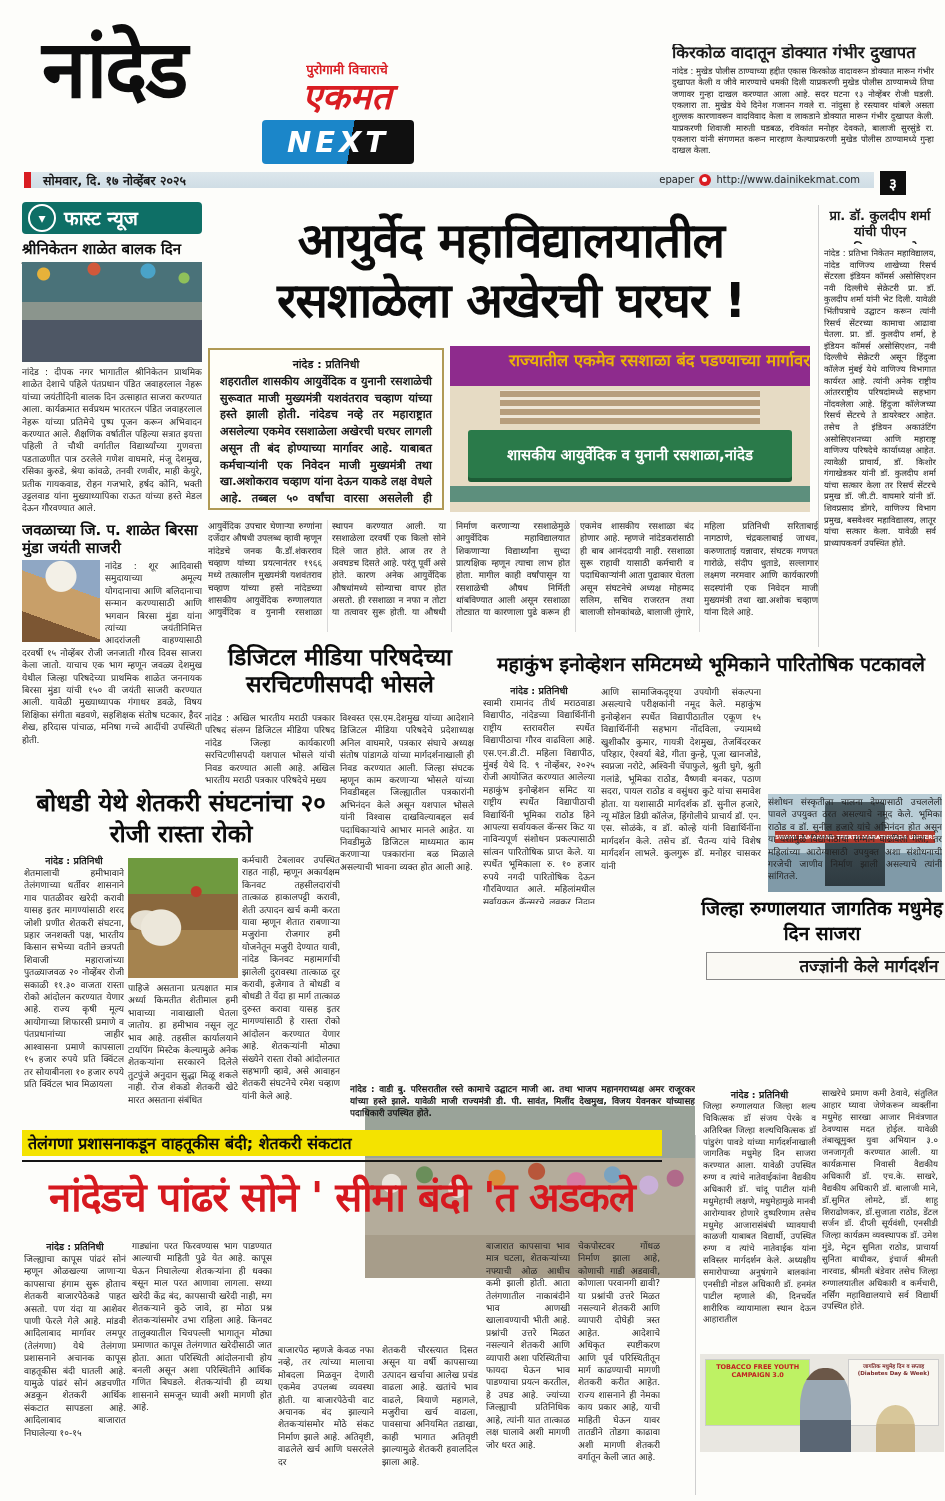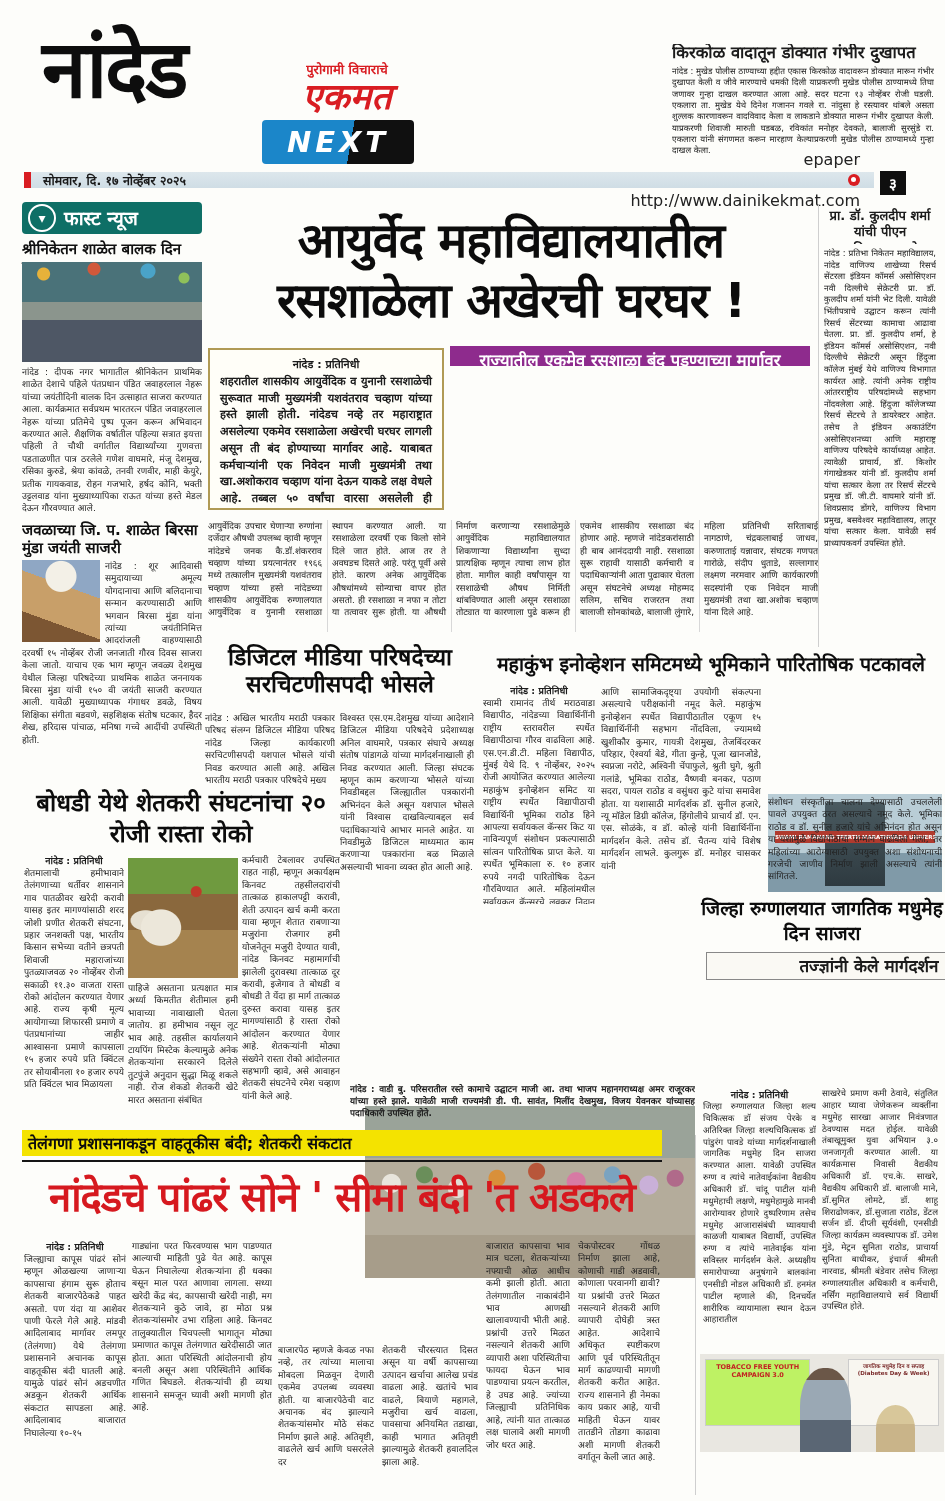--- a/index.html
+++ b/index.html
@@ -23,21 +23,21 @@
   .next-logo span{color:#fff;font-weight:800;font-style:italic;font-size:29px;letter-spacing:4px;}
 
   
   .topnews-h{font-size:16.5px;font-weight:800;line-height:1.15;}
   .topnews-b{font-size:8.4px;line-height:1.35;margin-top:3px;}
 
   
   .datebar{background:linear-gradient(180deg,#dde7ec,var(--date-bar-bg));display:flex;align-items:center;}
   .datebar .accent{width:7px;height:100%;background:var(--brand-red);}
   .datebar .d{font-size:12.5px;font-weight:bold;margin-left:12px;color:#1a1a1a;}
-  .datebar .right{margin-left:auto;display:flex;align-items:flex-end;gap:5px;margin-right:14px;font-size:16px;color:#222;flex-direction:column;}
+  .datebar .right{margin-left:auto;display:flex;align-items:flex-start;gap:5px;margin-right:14px;font-size:10px;color:#222;}
   .ekmat-dot{width:12px;height:12px;border-radius:50%;background:var(--brand-red);display:inline-block;position:relative;}
   .ekmat-dot::after{content:"";position:absolute;left:3px;top:3px;width:5px;height:5px;border-radius:50%;background:#fff;}
   .pagenum{background:#0f0f0f;color:#fff;font-size:15px;font-weight:bold;display:flex;align-items:center;justify-content:center;}
 
   
   .fn-header{background:var(--teal);border-radius:4px;display:flex;align-items:center;color:#fff;}
   .fn-header .circ{width:24px;height:24px;border-radius:50%;border:2px solid #fff;margin:0 8px 0 6px;
       display:flex;align-items:center;justify-content:center;background:var(--teal);}
   .fn-header .circ::before{content:"▾";color:#fff;font-size:14px;line-height:1;}
   .fn-header .t{flex:1;font-size:19px;font-weight:800;padding-right:20px;}
@@ -163,20 +163,27 @@
 
   <h1 class="abs mainhead clip" style="left:205px;top:210px;width:612px;height:126px;">आयुर्वेद महाविद्यालयातील रसशाळेला अखेरची घरघर !</h1>
 
   <div class="abs introbox clip" style="left:208px;top:348px;width:212px;height:146px;">
     <div class="by">नांदेड : प्रतिनिधी</div>
     <p class="tx">शहरातील शासकीय आयुर्वेदिक व युनानी रसशाळेची सुरूवात माजी मुख्यमंत्री यशवंतराव चव्हाण यांच्या हस्ते झाली होती. नांदेडच नव्हे तर महाराष्ट्रात असलेल्या एकमेव रसशाळेला अखेरची घरघर लागली असून ती बंद होण्याच्या मार्गावर आहे. याबाबत कर्मचाऱ्यांनी एक निवेदन माजी मुख्यमंत्री तथा खा.अशोकराव चव्हाण यांना देऊन याकडे लक्ष वेधले आहे. तब्बल ५० वर्षांचा वारसा असलेली ही आयुर्वेदिक रसशाळा बंद होते की सुरू राहते याकडे नांदेडकरांचे लक्ष लागले आहे.</p>
   </div>
 
   <div class="abs clip" style="left:450px;top:346px;width:360px;height:166px;">
     <div class="purpbanner">राज्यातील एकमेव रसशाळा बंद पडण्याच्या मार्गावर</div>
+    <div class="ph ph-building" style="width:100%;height:136px;">
+      <div class="bricks"></div>
+      <div class="sign">
+        <span>शासकीय आयुर्वेदिक व युनानी रसशाळा,नांदेड</span>
+      </div>
+      <div class="ledge"></div>
+    </div>
   </div>
 
   <div class="abs cols5 clip" style="left:208px;top:520px;width:610px;height:112px;">आयुर्वेदिक उपचार घेणाऱ्या रुग्णांना दर्जेदार औषधी उपलब्ध व्हावी म्हणून नांदेडचे जनक कै.डॉ.शंकरराव चव्हाण यांच्या प्रयत्नानंतर १९६६ मध्ये तत्कालीन मुख्यमंत्री यशवंतराव चव्हाण यांच्या हस्ते नांदेडच्या शासकीय आयुर्वेदिक रुग्णालयात आयुर्वेदिक व युनानी रसशाळा स्थापन करण्यात आली. या रसशाळेला दरवर्षी एक किलो सोने दिले जात होते. आज तर ते अवघडच दिसते आहे. परंतू पूर्वी असे होते. कारण अनेक आयुर्वेदिक औषधांमध्ये सोन्याचा वापर होत असतो. ही रसशाळा न नफा न तोटा या तत्वावर सुरू होती. या औषधी निर्माण करणाऱ्या रसशाळेमुळे आयुर्वेदिक महाविद्यालयात शिकणाऱ्या विद्यार्थ्यांना सुध्दा प्रात्यक्षिक म्हणून त्याचा लाभ होत होता. मागील काही वर्षांपासून या रसशाळेची औषध निर्मिती थांबविण्यात आली असून रसशाळा तोट्यात या कारणाला पुढे करून ही एकमेव शासकीय रसशाळा बंद होणार आहे. म्हणजे नांदेडकरांसाठी ही बाब आनंददायी नाही. रसशाळा सुरू राहावी यासाठी कर्मचारी व पदाधिकाऱ्यांनी आता पुढाकार घेतला असून संघटनेचे अध्यक्ष मोहम्मद सलिम, सचिव राजरतन तथा बालाजी सोनकांबळे, बालाजी लुंगारे, महिला प्रतिनिधी सरिताबाई नागठाणे, चंद्रकलाबाई जाधव, करुणाताई यन्नावार, संघटक गणपत गारोळे, संदीप धुताडे, सल्लागार लक्ष्मण नरमवार आणि कार्यकारणी सदस्यांनी एक निवेदन माजी मुख्यमंत्री तथा खा.अशोक चव्हाण यांना दिले आहे.</div>
 
   <div class="abs vrule" style="left:818px;top:205px;height:442px;"></div>
 
   <h3 class="abs rchead clip" style="left:824px;top:208px;width:112px;height:36px;">प्रा. डॉ. कुलदीप शर्मा यांची पीएन महाविद्यालयास भेट</h3>
   <p class="abs bodytxt jt clip" style="left:824px;top:248px;width:112px;height:398px;font-size:8.4px;">नांदेड : प्रतिभा निकेतन महाविद्यालय, नांदेड वाणिज्य शाखेच्या रिसर्च सेंटरला इंडियन कॉमर्स असोसिएशन नवी दिल्लीचे सेक्रेटरी प्रा. डॉ. कुलदीप शर्मा यांनी भेट दिली. यावेळी भिंतीपत्राचे उद्घाटन करून त्यांनी रिसर्च सेंटरच्या कामाचा आढावा घेतला. प्रा. डॉ. कुलदीप शर्मा, हे इंडियन कॉमर्स असोसिएशन, नवी दिल्लीचे सेक्रेटरी असून हिंदुजा कॉलेज मुंबई येथे वाणिज्य विभागात कार्यरत आहे. त्यांनी अनेक राष्ट्रीय आंतरराष्ट्रीय परिषदांमध्ये सहभाग नोंदवलेला आहे. हिंदुजा कॉलेजच्या रिसर्च सेंटरचे ते डायरेक्टर आहेत. तसेच ते इंडियन अकाउंटिंग असोसिएशनच्या आणि महाराष्ट्र वाणिज्य परिषदेचे कार्याध्यक्ष आहेत. त्यावेळी प्राचार्य, डॉ. किशोर गंगाखेडकर यांनी डॉ. कुलदीप शर्मा यांचा सत्कार केला तर रिसर्च सेंटरचे प्रमुख डॉ. जी.टी. वाघमारे यांनी डॉ. शिवप्रसाद डोंगरे, वाणिज्य विभाग प्रमुख, बसवेश्वर महाविद्यालय, लातूर यांचा सत्कार केला. यावेळी सर्व प्राध्यापकवर्ग उपस्थित होते.</p>
 
   <h2 class="abs midhead clip" style="left:205px;top:644px;width:270px;height:58px;">डिजिटल मीडिया परिषदेच्या सरचिटणीसपदी भोसले</h2>
@@ -238,14 +245,14 @@
   <p class="abs bodytxt jt clip" style="left:278px;top:1344px;width:96px;height:152px;">बाजारपेठ म्हणजे केवळ नफा नव्हे, तर त्यांच्या मालाचा मोबदला मिळवून देणारी एकमेव उपलब्ध व्यवस्था होती. या बाजारपेठेची वाट अचानक बंद झाल्याने शेतकऱ्यांसमोर मोठे संकट निर्माण झाले आहे. अतिवृष्टी, वाढलेले खर्च आणि घसरलेले दर</p>
   <p class="abs bodytxt jt clip" style="left:382px;top:1344px;width:96px;height:152px;">शेतकरी चौरस्त्यात दिसत असून या वर्षी कापसाच्या उत्पादन खर्चाचा आलेख प्रचंड वाढला आहे. खतांचे भाव वाढले, बियाणे महागले, मजुरीचा खर्च वाढला, पावसाचा अनियमित तडाखा, काही भागात अतिवृष्टी झाल्यामुळे शेतकरी हवालदिल झाला आहे.</p>
   <p class="abs bodytxt jt clip" style="left:486px;top:1240px;width:84px;height:256px;">बाजारात कापसाचा भाव मात्र घटला, शेतकऱ्यांच्या नफ्याची ओळ आधीच कमी झाली होती. आता तेलंगणातील नाकाबंदीने भाव आणखी खालावण्याची भीती आहे. प्रश्नांची उत्तरे मिळत नसल्याने शेतकरी आणि व्यापारी अशा परिस्थितीचा फायदा घेऊन भाव पाडण्याचा प्रयत्न करतील, हे उघड आहे. ज्यांच्या जिल्ह्याची प्रतिनिधिक आहे, त्यांनी यात तात्काळ लक्ष घालावे अशी मागणी जोर धरत आहे.</p>
   <p class="abs bodytxt jt clip" style="left:578px;top:1240px;width:82px;height:256px;">चेकपोस्टवर गोंधळ निर्माण झाला आहे, कोणाची गाडी अडवावी, कोणाला परवानगी द्यावी? या प्रश्नांची उत्तरे मिळत नसल्याने शेतकरी आणि व्यापारी दोघेही त्रस्त आहेत. आदेशाचे अधिकृत स्पष्टीकरण आणि पूर्व परिस्थितीतून मार्ग काढण्याची मागणी शेतकरी करीत आहेत. राज्य शासनाने ही नेमका काय प्रकार आहे, याची माहिती घेऊन यावर तातडीने तोडगा काढावा अशी मागणी शेतकरी वर्गातून केली जात आहे.</p>
 
   <div class="abs vrule" style="left:695px;top:1135px;height:360px;"></div>
 
 </div>
 
 <style>
-.purpbanner{background:var(--purple);color:#ffffff;font-weight:800;font-size:16.5px;text-align:center;height:20px;line-height:30px;overflow:hidden;}
+.purpbanner{background:var(--purple);color:#eab308;font-weight:800;font-size:16.5px;text-align:right;height:40px;line-height:30px;overflow:hidden;}
 </style>
 
 </body></html>

